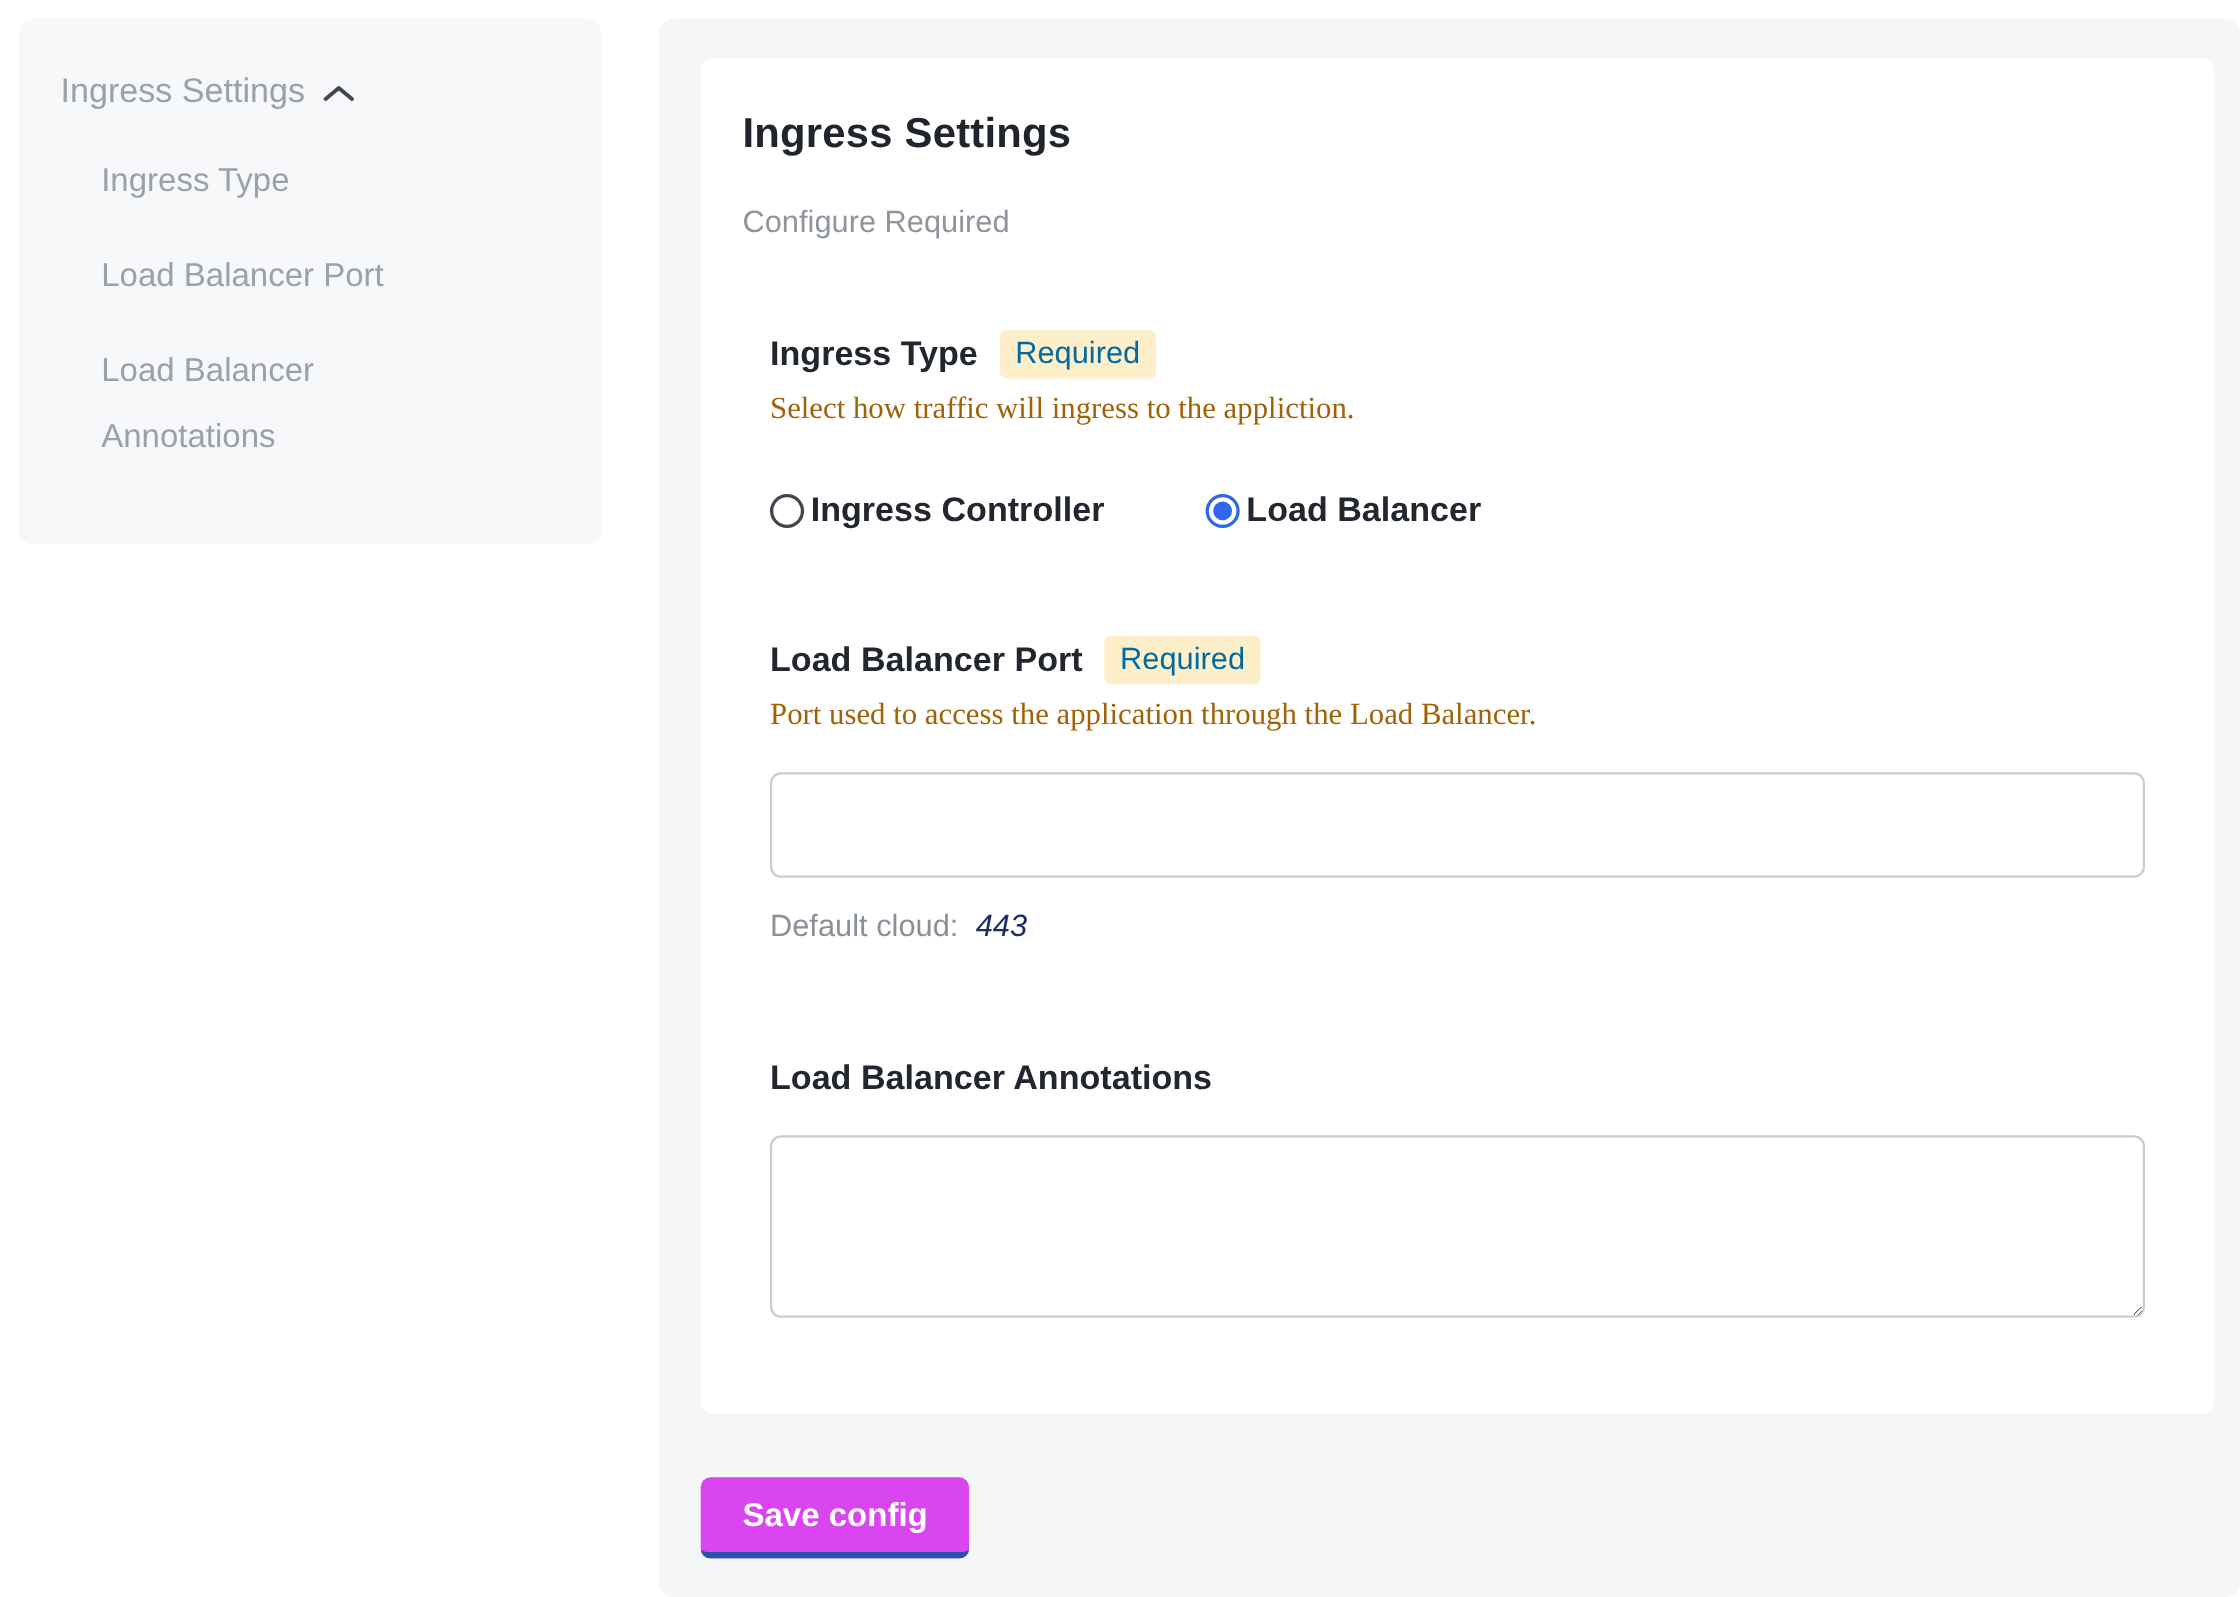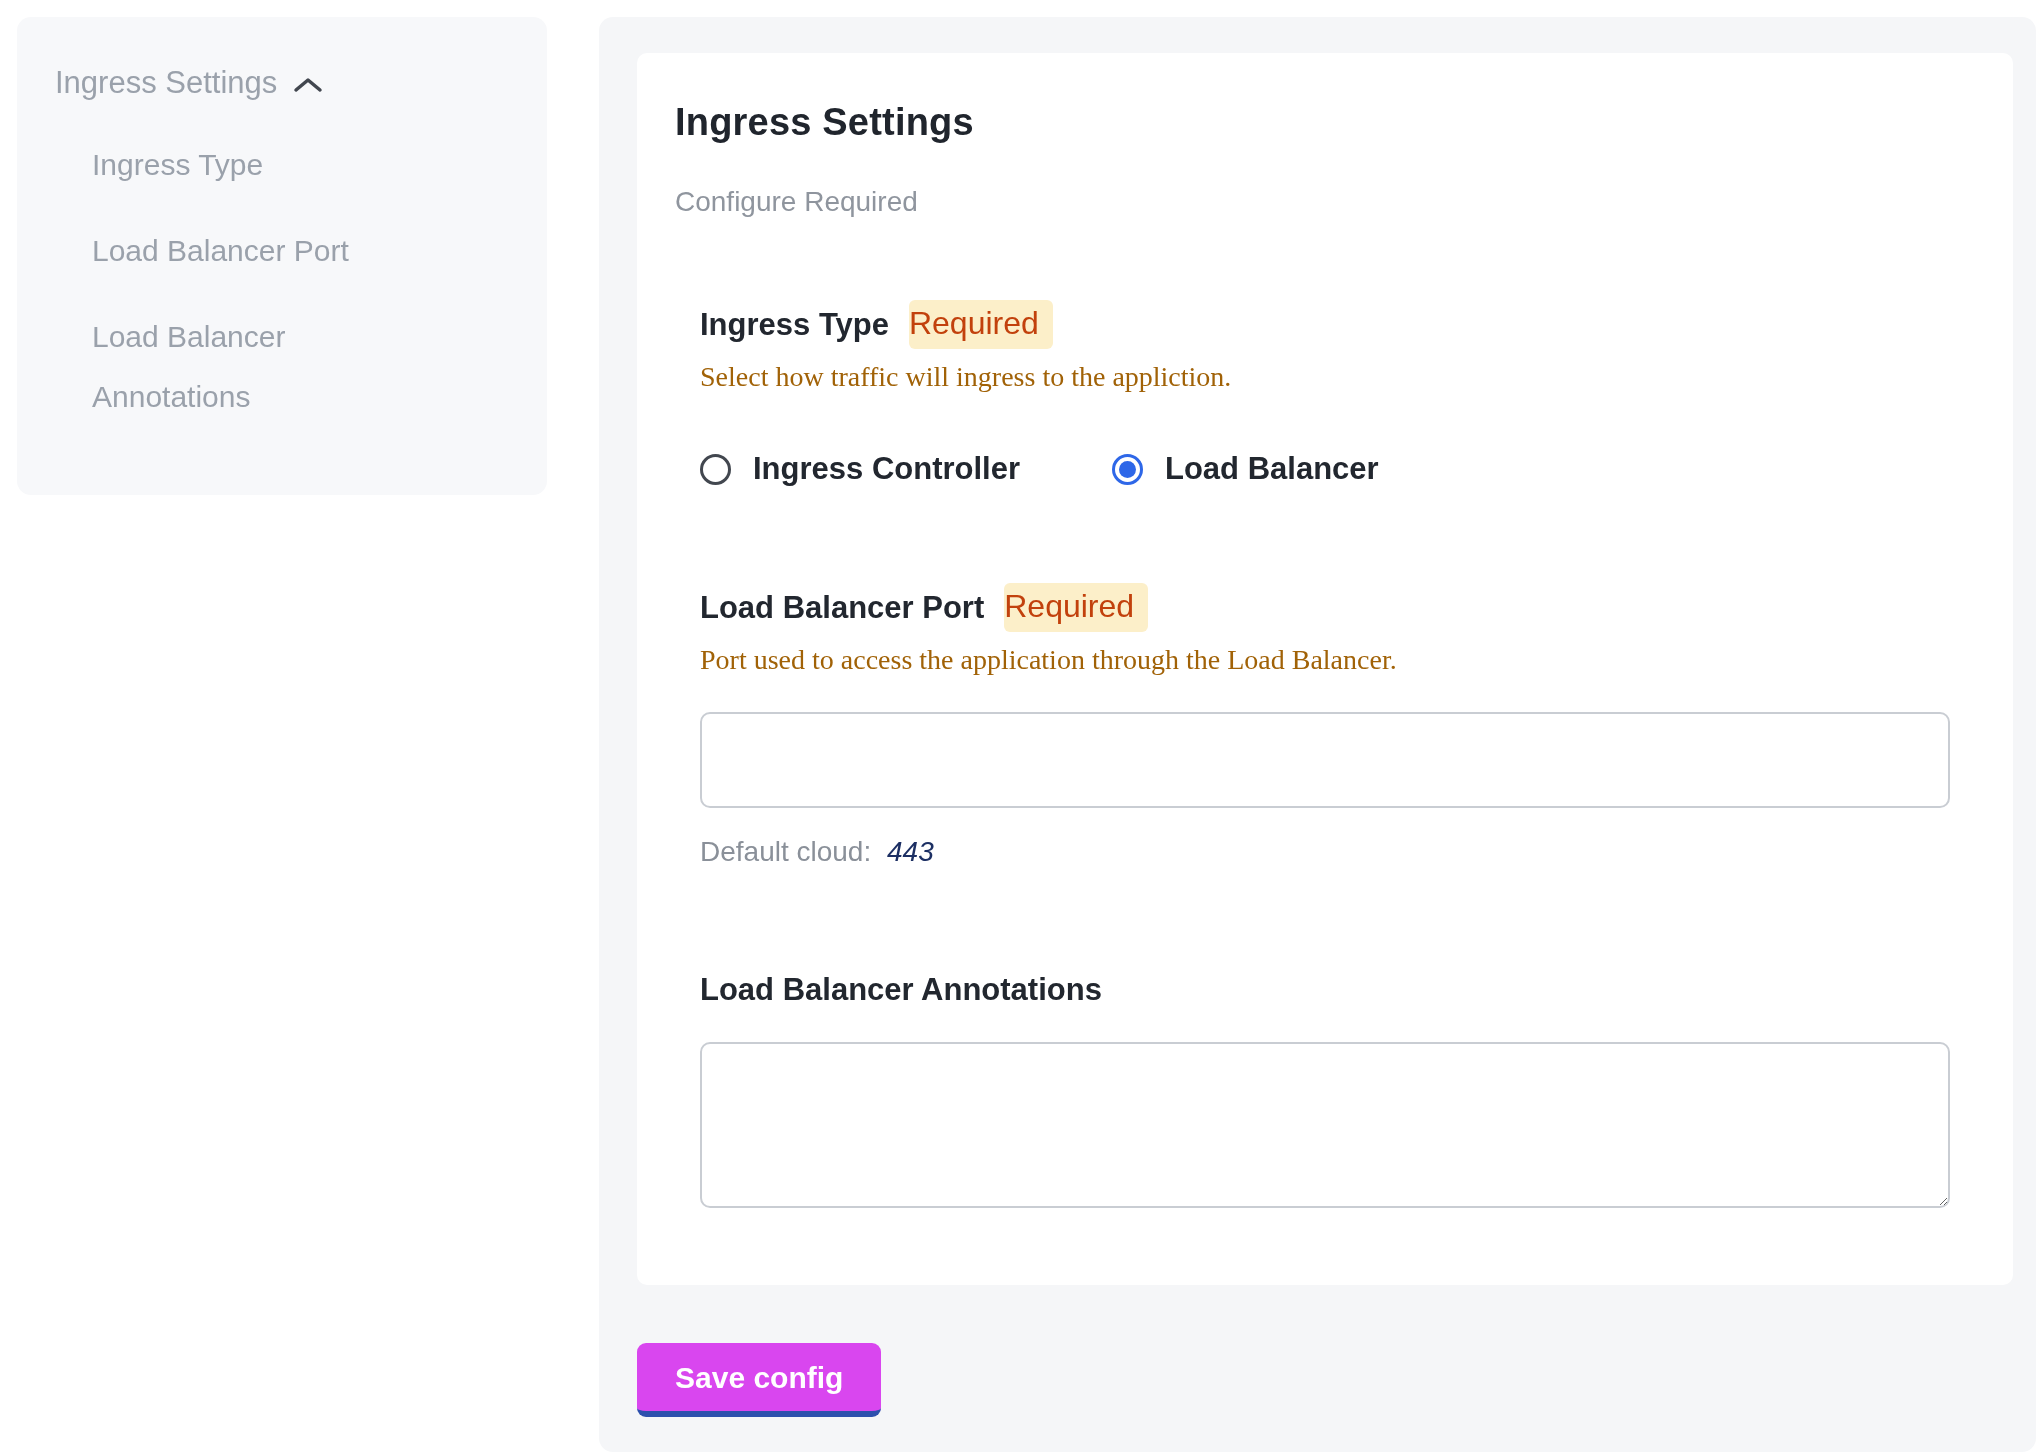--- a/index.html
+++ b/index.html
@@ -38,28 +38,28 @@
   .card-subtitle { margin-top: 42px; font-size: 28px; color: #8f959e; }
 
   .section { margin-left: 25px; }
   .section-ingress-type { margin-top: 82px; }
   .section-lb-port { margin-top: 96px; }
   .section-lb-annotations { margin-top: 104px; }
 
   .section-label-row { display: flex; align-items: center; gap: 20px; }
   .section-label { font-size: 31px; font-weight: 700; color: #22272f; }
   .required-badge {
-    font-size: 32px; color: #c2410c; background: #fcefc9;
-    padding: 5px 14px 7px 0; border-radius: 6px;
+    font-size: 28px; color: #0369a1; background: #fcefc9;
+    padding: 5px 14px 7px 14px; border-radius: 6px;
   }
   .help-text { margin-top: 12px; font-size: 28px; color: #a16207; font-family: Liberation Serif, serif; }
 
   
   .radio-row { margin-top: 58px; display: flex; align-items: center; gap: 92px; }
-  .radio-option { display: flex; align-items: center; gap: 22px; cursor: pointer; }
+  .radio-option { display: flex; align-items: center; gap: 6px; cursor: pointer; }
   .radio-circle {
     width: 31px; height: 31px; border-radius: 50%;
     border: 3px solid #42474f; position: relative; background: #ffffff;
   }
   .radio-option.selected .radio-circle { border-color: #2e67e8; }
   .radio-option.selected .radio-circle::after {
     content: ""; position: absolute; left: 4px; top: 4px; right: 4px; bottom: 4px;
     border-radius: 50%; background: #2e67e8;
   }
   .radio-label { font-size: 31px; font-weight: 700; color: #22272f; }

